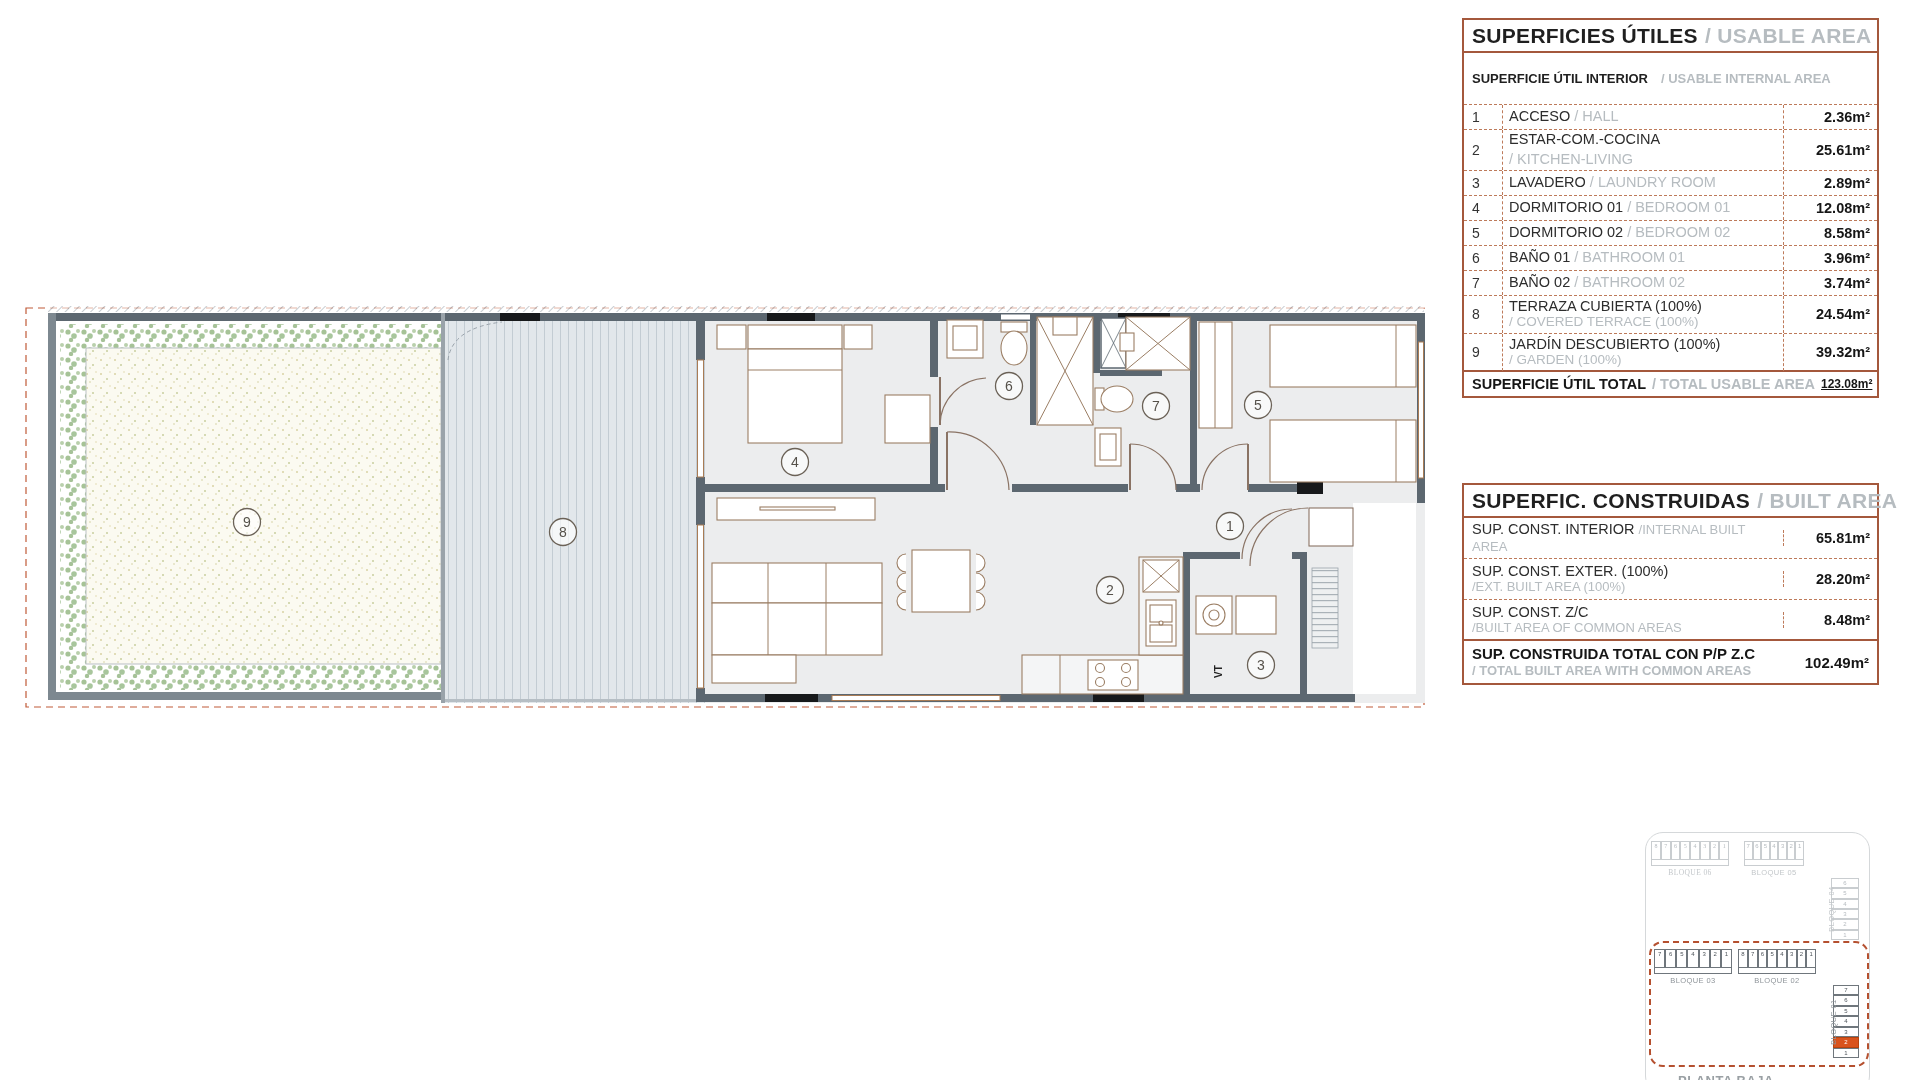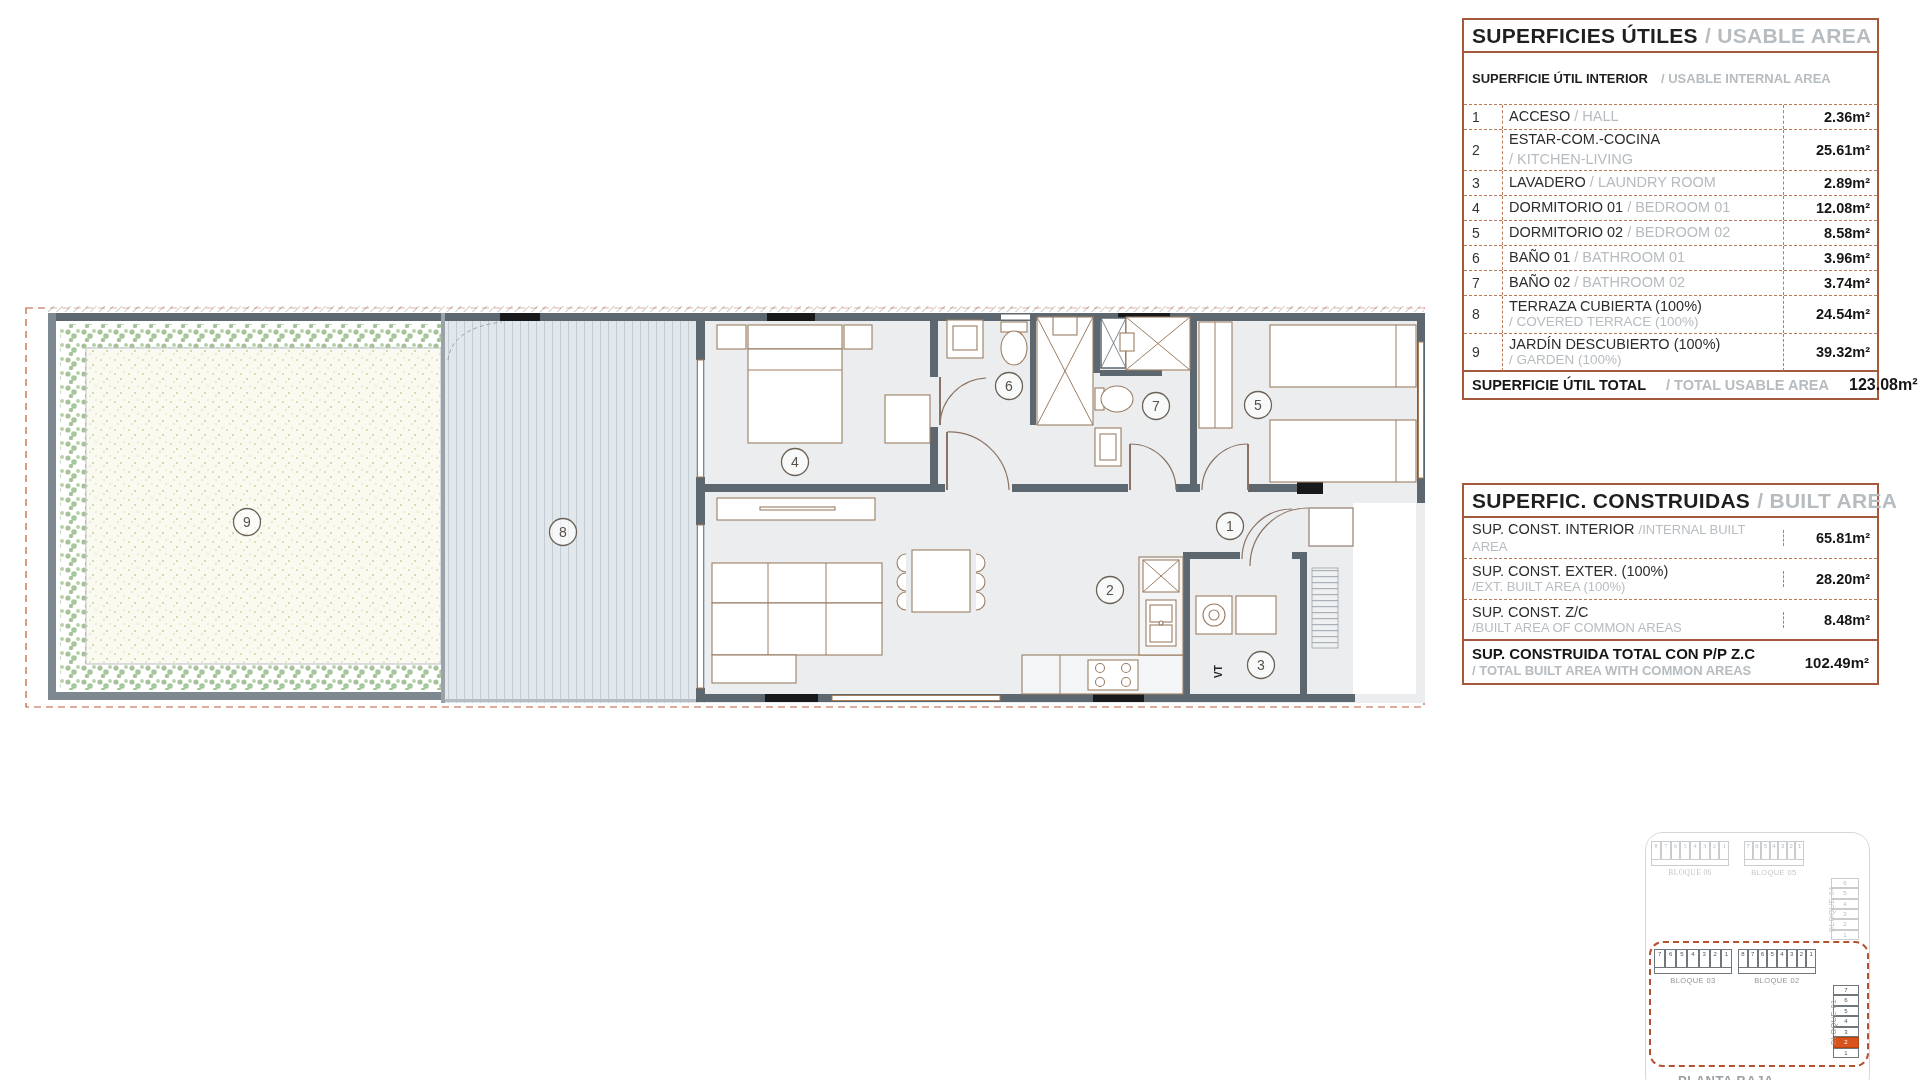--- a/index.html
+++ b/index.html
@@ -22,23 +22,23 @@
   .t-row{display:flex;align-items:stretch;border-bottom:1.5px dashed #bd7a5a;min-height:24px;}
   .t-row.stack{min-height:37px;}
   .c-num{width:30px;padding-left:8px;font-size:14px;color:#333;border-right:1.5px dashed #bd7a5a;
     display:flex;align-items:center;}
   .c-label{flex:1;padding:2px 6px;font-size:14.5px;color:#2d2d2d;display:flex;align-items:center;
     gap:4px;flex-wrap:wrap;line-height:1.1;}
   .stack .c-label{display:block;padding-top:3px;}
   .stack .c-label .en{display:block;font-size:13.5px;}
   .c-val{width:86px;border-left:1.5px dashed #bd7a5a;display:flex;align-items:center;
     justify-content:flex-end;padding-right:7px;font-weight:bold;font-size:14.5px;color:#161616;}
-  .total-row{display:flex;align-items:center;gap:20px;border-top:2px solid #a4583c;margin-top:-1.5px;
+  .total-row{display:flex;align-items:center;gap:6px;border-top:2px solid #a4583c;margin-top:-1.5px;
     padding:4px 8px;font-weight:bold;font-size:14.5px;color:#161616;white-space:nowrap;}
-  .total-row .tval{margin-left:auto;font-size:16px;}
+  .total-row .tval{margin-left:auto;font-size:12px;text-decoration:underline;}
   
   .b-row{display:flex;align-items:center;border-bottom:1.5px dashed #bd7a5a;min-height:24px;}
   .b-row.stack2{min-height:40px;}
   .b-label{flex:1;padding:3px 8px;font-size:14.5px;color:#2d2d2d;line-height:1.15;}
   .b-label .en{font-size:13px;}
   .stack2 .b-label .en{display:block;}
   .b-total{display:flex;align-items:center;border-top:2px solid #a4583c;margin-top:-1.5px;
     padding:4px 8px;font-weight:bold;}
   .b-total .lines{flex:1;line-height:1.2;}
   .b-total .l1{font-size:15px;color:#161616;}

